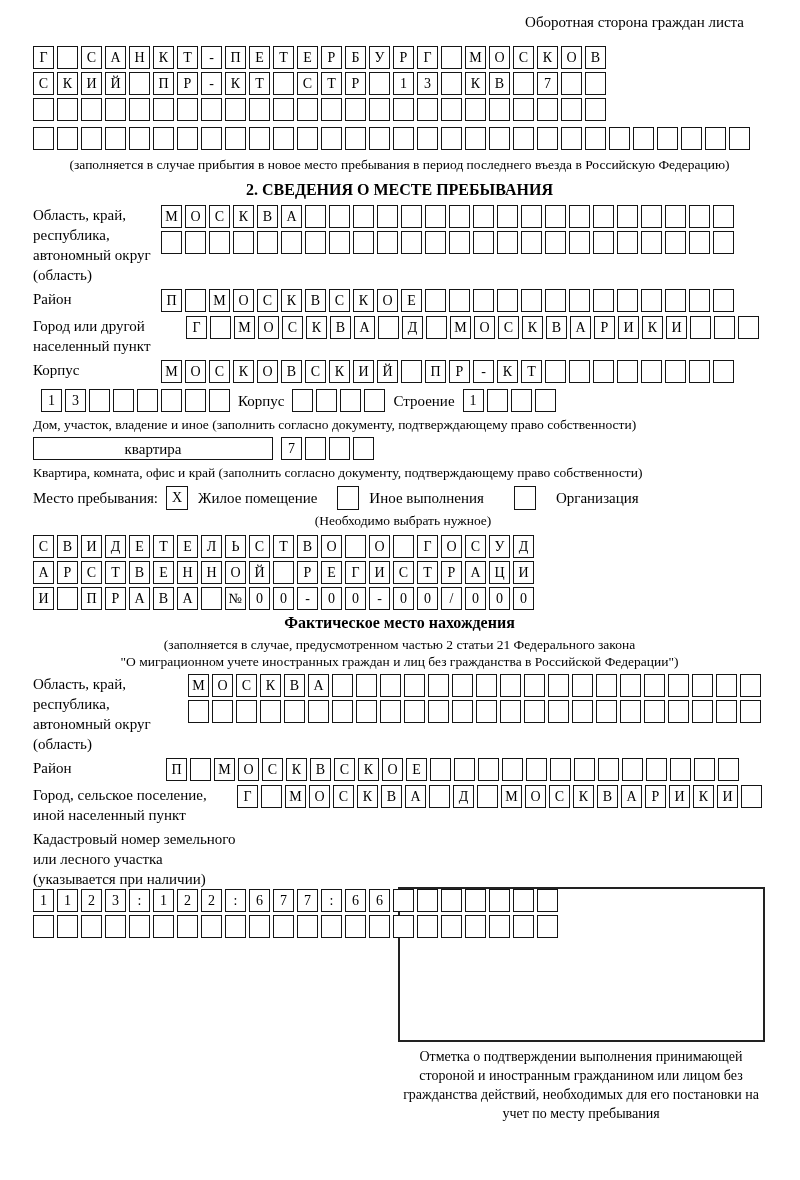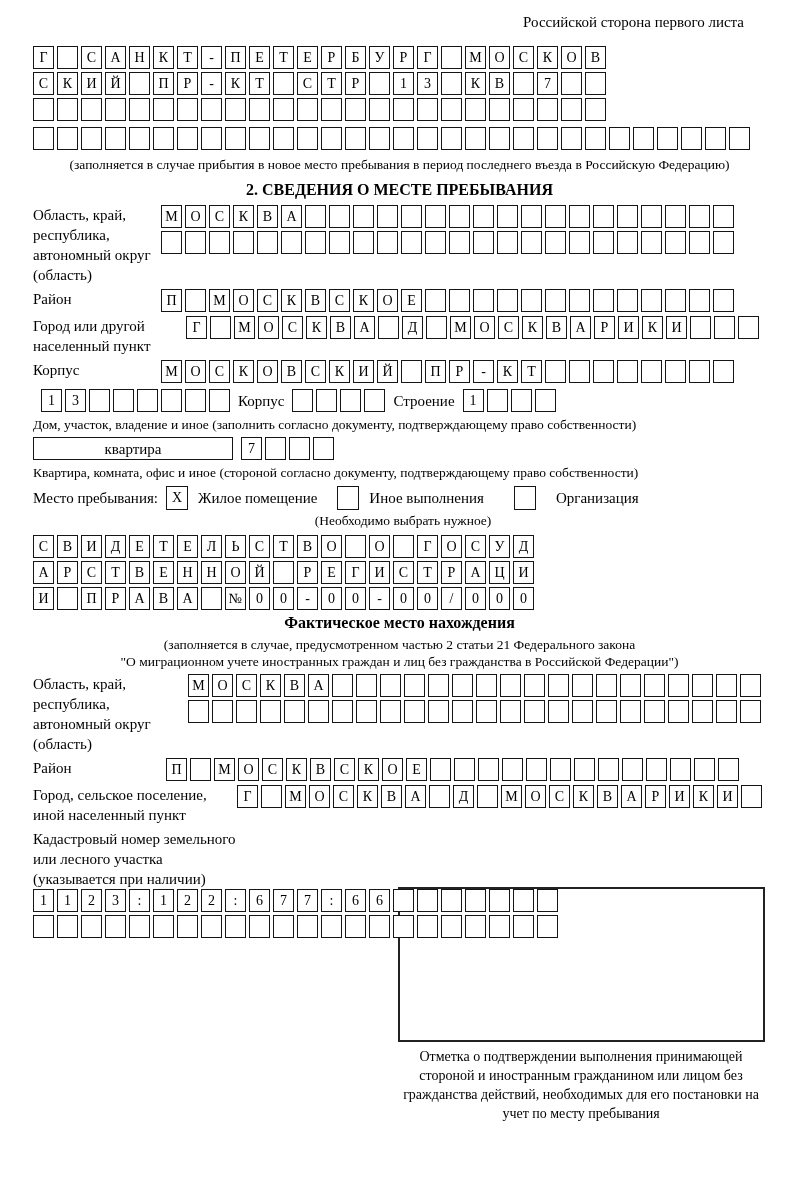--- a/index.html
+++ b/index.html
@@ -43,21 +43,21 @@
     margin-left:365px;margin-top:6px;background:#fff;}
   .stamp-caption{width:380px;margin-left:358px;margin-top:5px;
     text-align:center;font-size:14px;line-height:19px;}
   .mt6{margin-top:6px;}.mt3{margin-top:6px;}.mb4{margin-bottom:4px;}
   .gap8{width:8px;flex:0 0 auto;}.gap20{width:20px;flex:0 0 auto;}
   .gap10{width:10px;flex:0 0 auto;}.gap30{width:30px;flex:0 0 auto;}
 </style>
 </head>
 <body>
 
-<div class="corner">Российской сторона первого листа</div>
+<div class="corner">Оборотная сторона граждан листа</div>
 
 <div class="field">
   <div class="rows">
     <div class="cellrow">
         <div class="cell">Г</div>
         <div class="cell"></div>
         <div class="cell">С</div>
         <div class="cell">А</div>
         <div class="cell">Н</div>
         <div class="cell">К</div>
@@ -341,30 +341,30 @@
   <div class="cellrow">
       <div class="cell">1</div>
       <div class="cell"></div>
       <div class="cell"></div>
       <div class="cell"></div>
     </div>
 </div>
 <div class="note" style="margin-top:4px;">Дом, участок, владение и иное (заполнить согласно документу, подтверждающему право собственности)</div>
 
 <div class="house-row" style="margin-top:4px;">
-  <div class="wide-box" style="width:200px;">квартира</div>
+  <div class="wide-box" style="width:240px;">квартира</div>
   <div class="gap8"></div>
   <div class="cellrow">
       <div class="cell">7</div>
       <div class="cell"></div>
       <div class="cell"></div>
       <div class="cell"></div>
     </div>
 </div>
-<div class="note" style="margin-top:4px;">Квартира, комната, офис и иное (стороной согласно документу, подтверждающему право собственности)</div>
+<div class="note" style="margin-top:4px;">Квартира, комната, офис и край (заполнить согласно документу, подтверждающему право собственности)</div>
 
 <div class="stay-row">
   <div>Место пребывания:</div>
   <div class="gap8"></div>
   <div class="checkbox">X</div>
   <div class="gap10"></div>
   <div>Жилое помещение</div>
   <div class="gap20"></div>
   <div class="checkbox"></div>
   <div class="gap10"></div>

